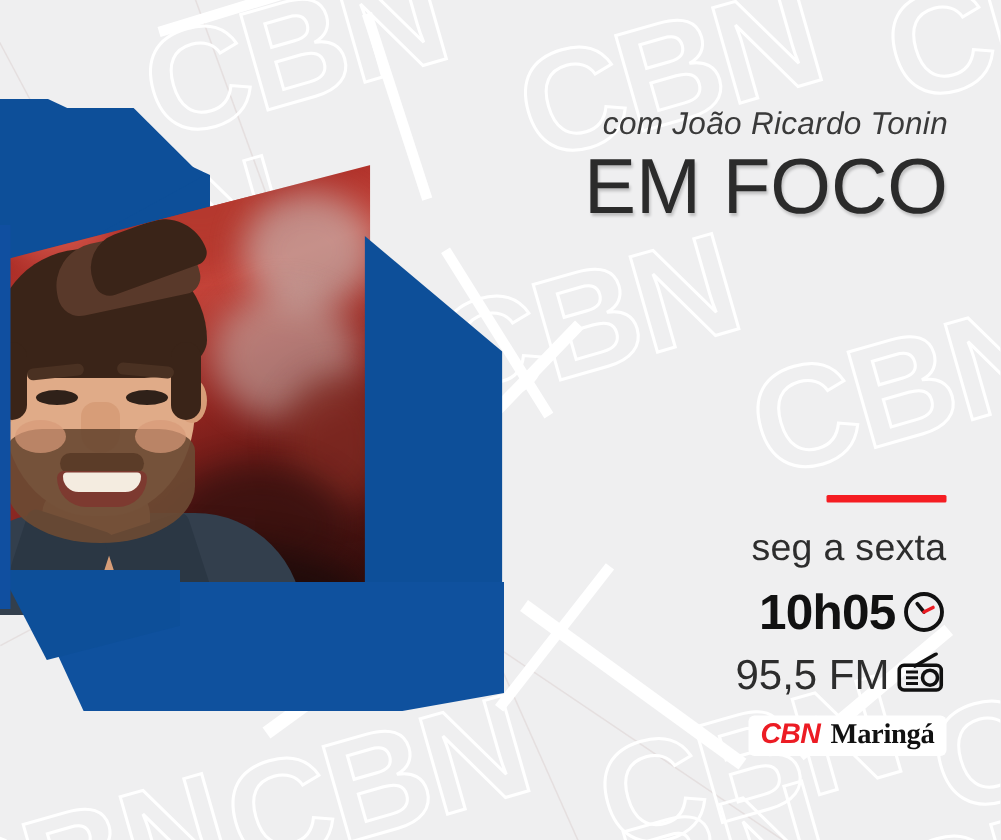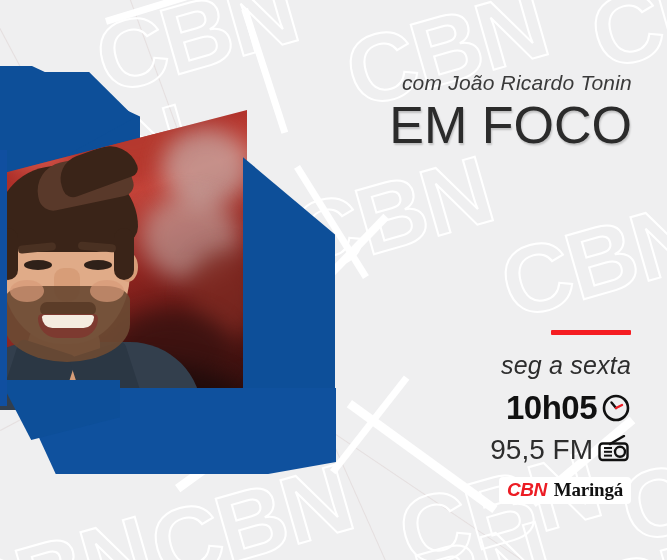--- a/index.html
+++ b/index.html
@@ -67,21 +67,21 @@
     text-shadow:1px 2px 2px rgba(0,0,0,.20);
   }
   #t-com{
     font-size:21px;font-style:italic;color:#3a3a3a;font-weight:normal;
     letter-spacing:.2px;line-height:1;
   }
 
   
   .sched{position:absolute;right:36px;text-align:right;}
   .redbar{width:80px;height:5px;background:#f51d22;border-radius:1px;margin-left:auto;}
-  .sched-days{font-size:25px;color:#2d2d2d;font-weight:normal;line-height:1;letter-spacing:.2px;font-style:italic;}
+  .sched-days{font-size:25px;color:#2d2d2d;font-weight:normal;line-height:1;letter-spacing:.2px;}
   .row-ico{display:flex;align-items:center;justify-content:flex-end;gap:4px;}
   .sched-time{font-size:33px;color:#111;font-weight:bold;line-height:1;letter-spacing:-.5px;}
   .sched-freq{font-size:28px;color:#2d2d2d;font-weight:normal;line-height:1;letter-spacing:0px;}
 
   
   .logo{
     display:inline-flex;align-items:baseline;gap:7px;
     background:#ffffff;border-radius:4px;padding:2px 8px 3px 8px;
   }
   .logo-cbn{

